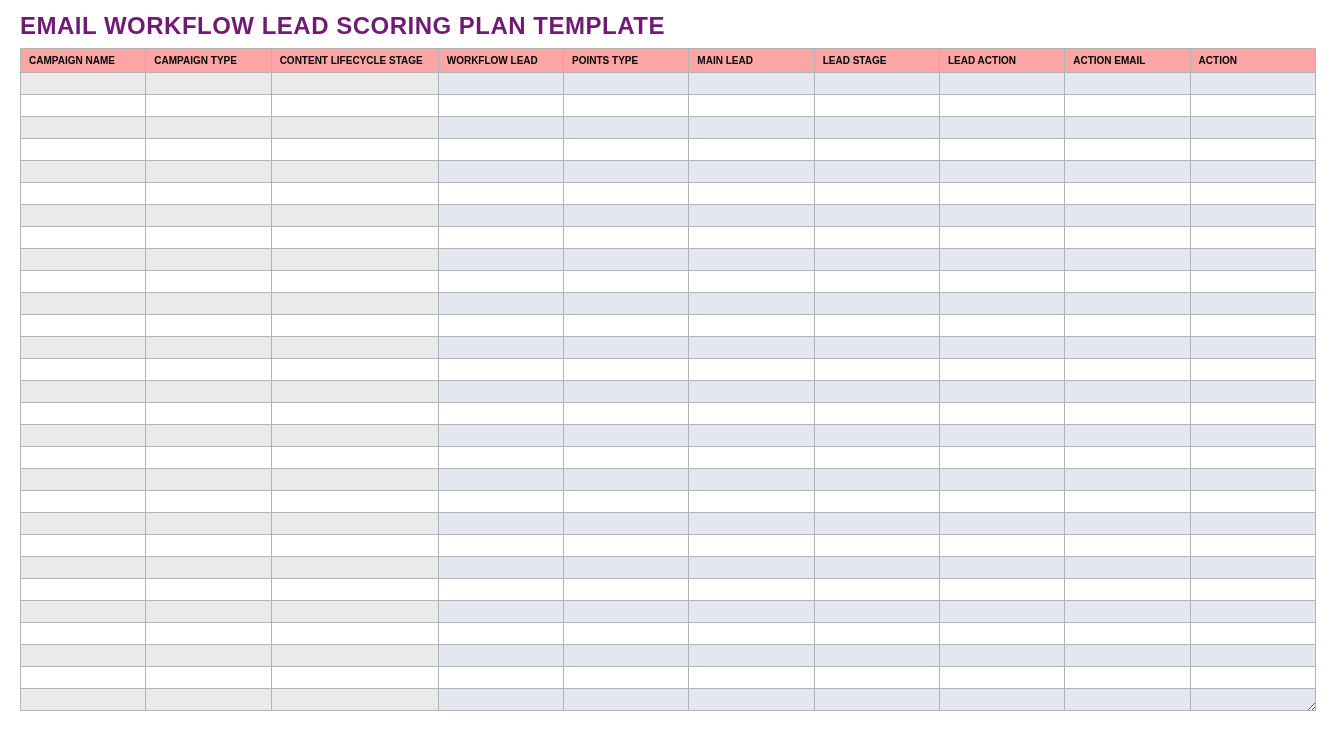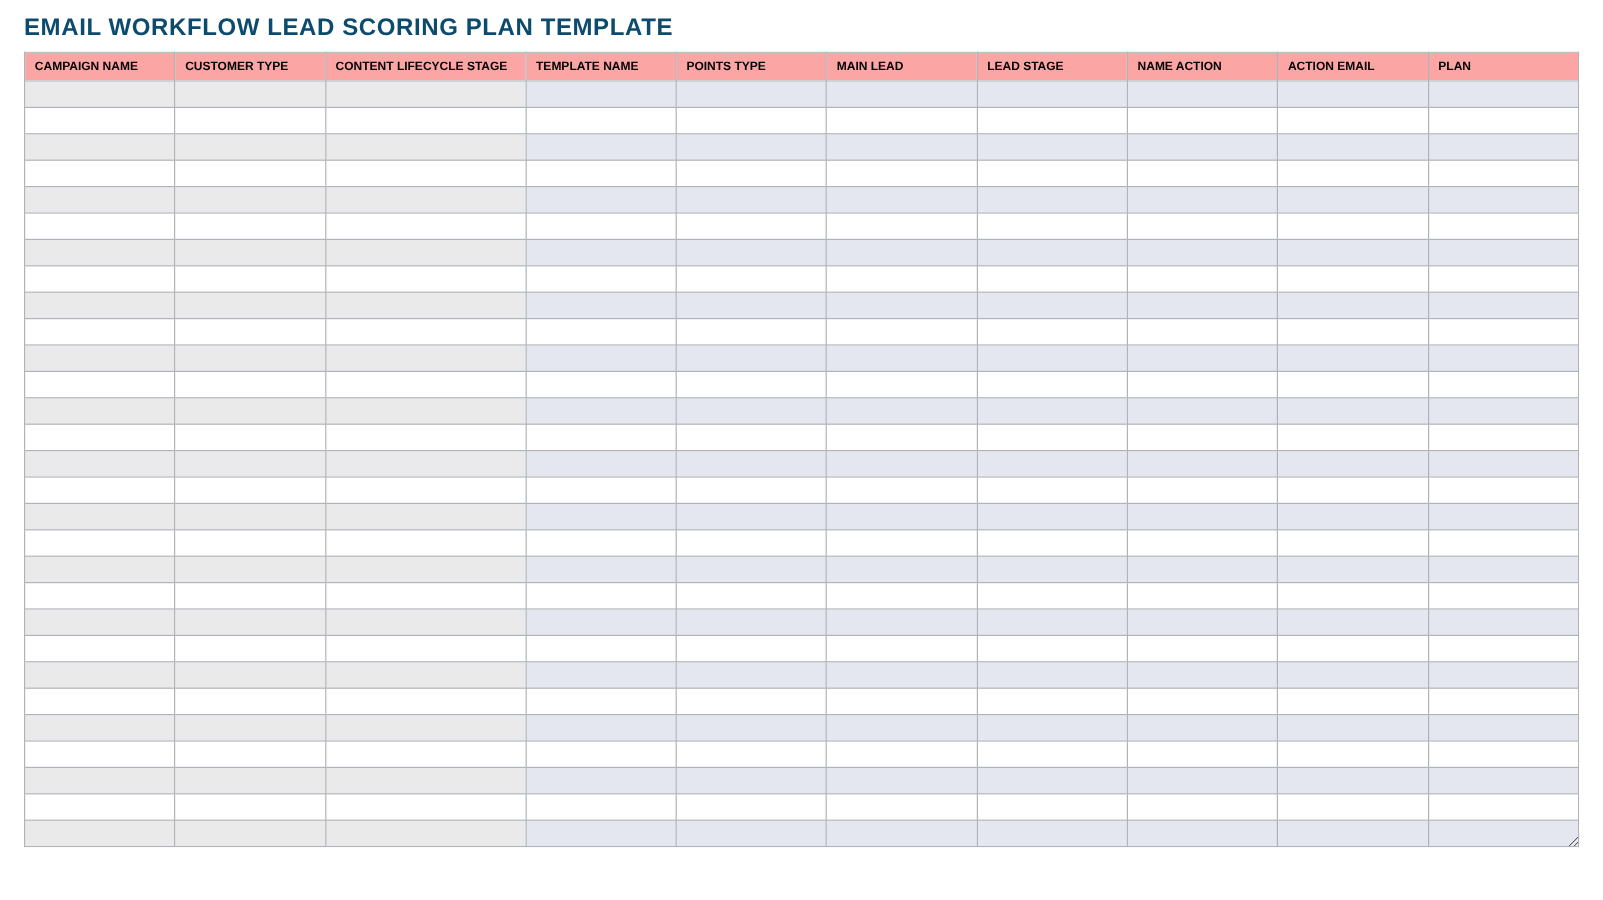--- a/index.html
+++ b/index.html
@@ -2,23 +2,23 @@
 <html><head>
   <meta charset="utf-8">
   <style>
     * { box-sizing: border-box; margin: 0; padding: 0; }
     body {
       font-family: Arial, Helvetica, sans-serif;
       background: #ffffff;
       padding: 12px 20px;
     }
     .page-title {
-      font-size: 20px;
+      font-size: 24px;
       font-weight: 700;
-      color: #0c4a6e;
+      color: #701a75;
       letter-spacing: 0.5px;
       margin-bottom: 8px;
     }
     .table-wrapper {
       width: 100%;
       overflow: auto;
       resize: both;
     }
     table {
       border-collapse: collapse;
@@ -72,29 +72,29 @@
         <col class="c4">
       <col class="c5">
         <col class="c6">
         <col class="c7">
         <col class="c8">
         <col class="c9">
     </colgroup>
     <thead>
       <tr>
         <th>CAMPAIGN NAME</th>
-        <th>CUSTOMER TYPE</th>
+        <th>CAMPAIGN TYPE</th>
         <th>CONTENT LIFECYCLE STAGE</th>
-        <th>TEMPLATE NAME</th>
+        <th>WORKFLOW LEAD</th>
         <th>POINTS TYPE</th>
         <th>MAIN LEAD</th>
         <th>LEAD STAGE</th>
-        <th>NAME ACTION</th>
+        <th>LEAD ACTION</th>
         <th>ACTION EMAIL</th>
-        <th>PLAN</th>
+        <th>ACTION</th>
       </tr>
     </thead>
     <tbody id="tbody">
         <tr>
           <td></td>
           <td></td>
           <td></td>
           <td></td>
           <td></td>
           <td></td>

